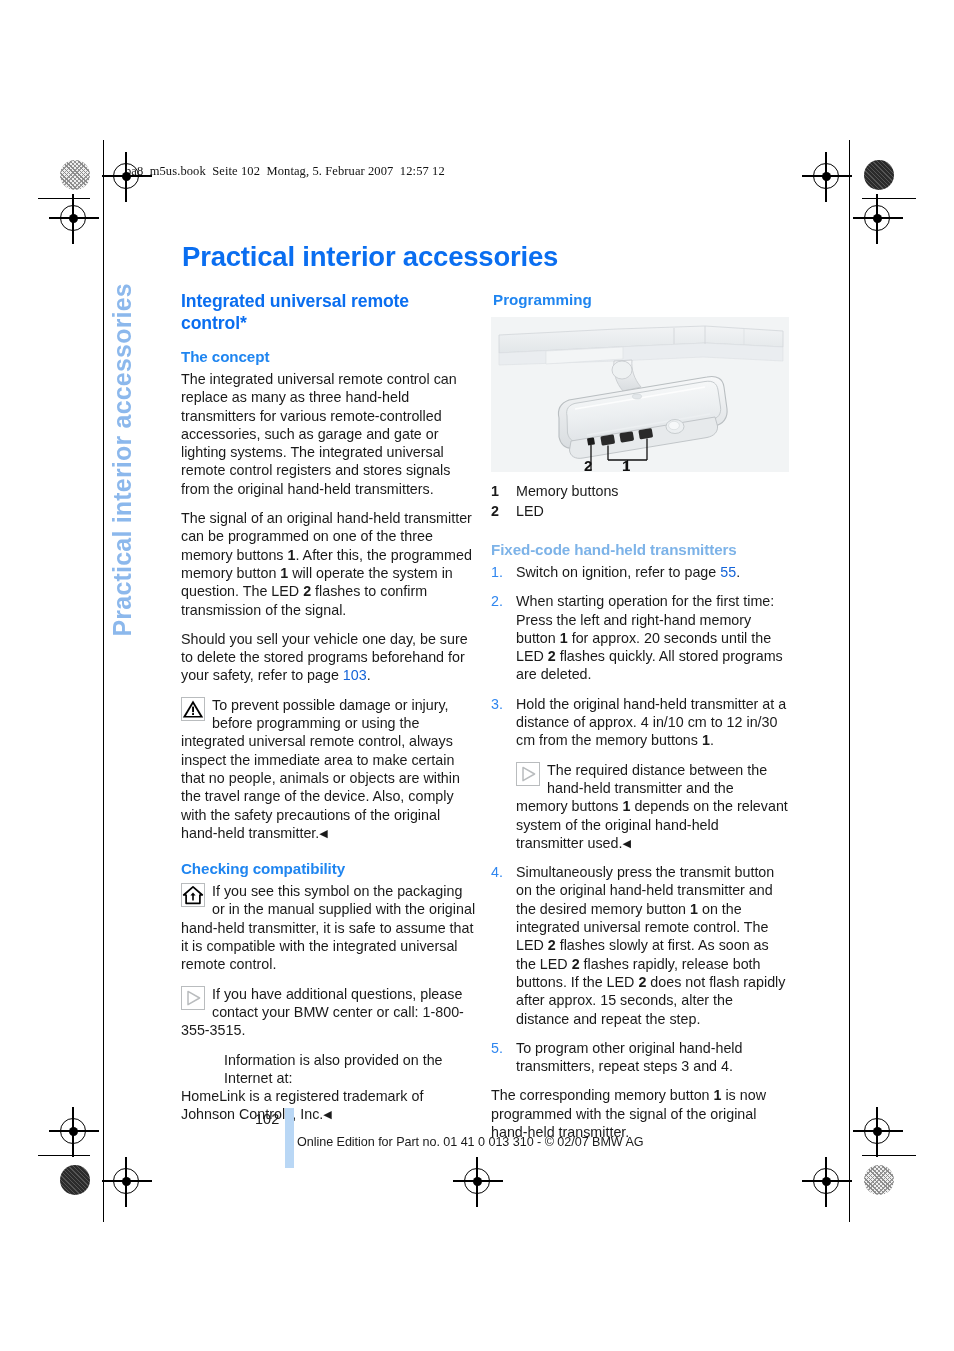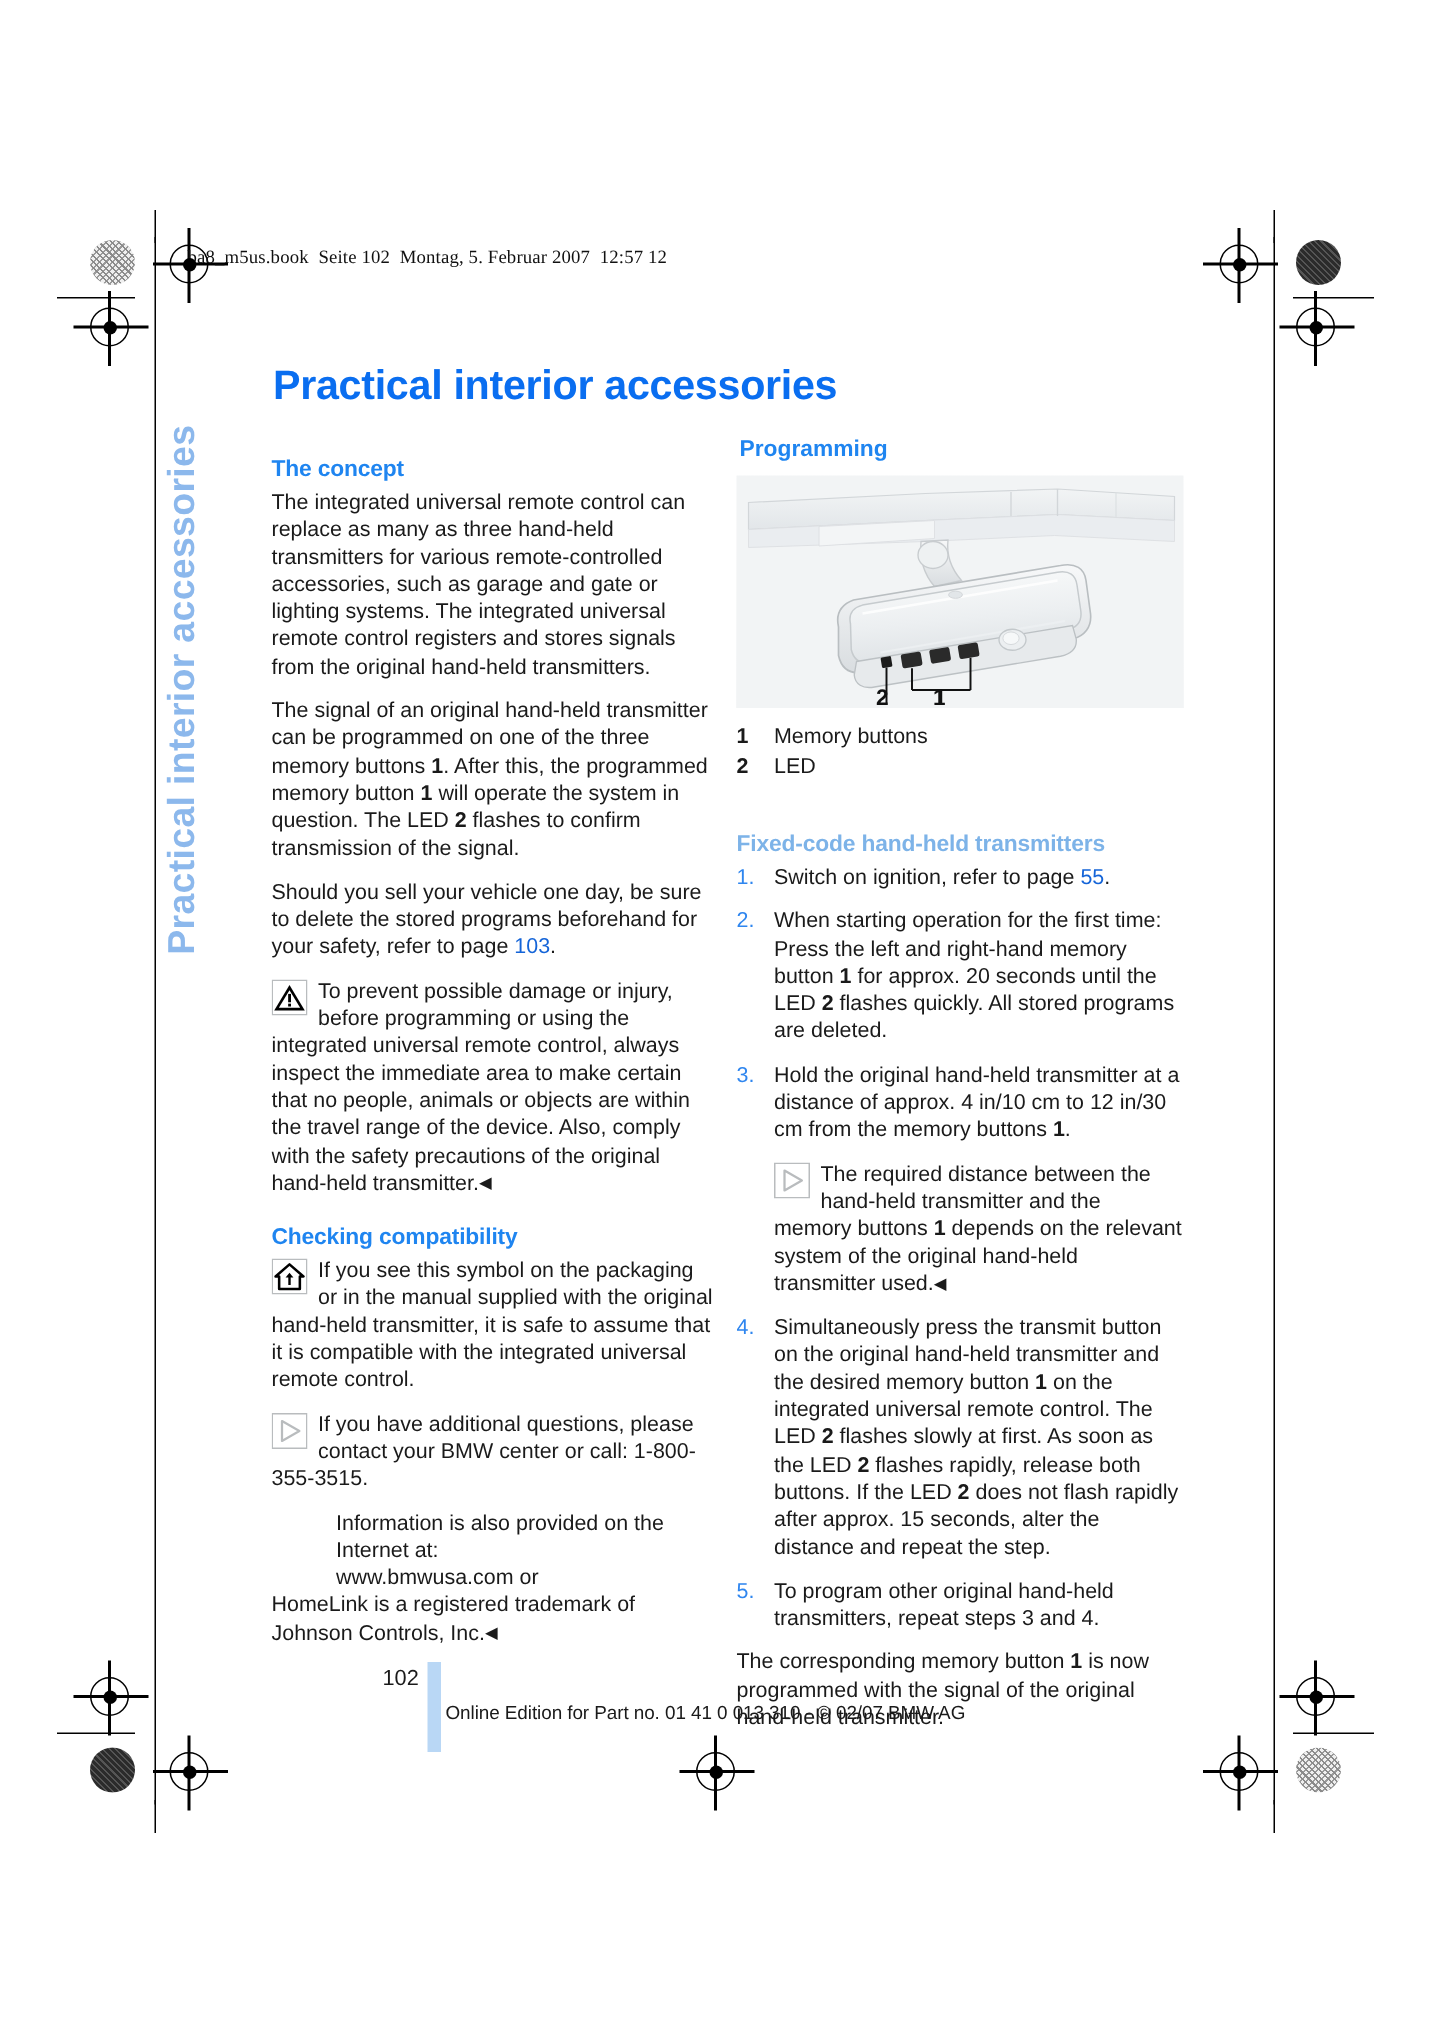--- a/index.html
+++ b/index.html
@@ -143,21 +143,21 @@
     font-size: 15.2px;
     line-height: 20px;
     font-weight: bold;
     color: #1f85f0;
     letter-spacing: -0.1px;
   }
   h3.sub.first { margin-top: 13px; }
   h3.sub.pale {
     color: #7db3e8;
     font-size: 15.2px;
-    margin-top: 32px;
+    margin-top: 19px;
   }
   h3.prog {
     margin: 0 0 7px 2px;
     font-size: 15.2px;
     line-height: 20px;
     font-weight: bold;
     color: #1f85f0;
   }
   p {
     margin: 0 0 11px 0;
@@ -311,20 +311,21 @@
 <div class="page-rule-right"></div>
 
 <div class="file-line">ba8_m5us.book  Seite 102  Montag, 5. Februar 2007  12:57 12</div>
 
 <div class="side-tab">Practical interior accessories</div>
 
 <h1 class="page-title">Practical interior accessories</h1>
 
 <div class="col col-left">
 
+  <h2 class="sec">Integrated universal remote control*</h2>
 
   <h3 class="sub first">The concept</h3>
 
   <p>The integrated universal remote control can replace as many as three hand-held transmitters for various remote-controlled accessories, such as garage and gate or lighting systems. The integrated universal remote control registers and stores signals from the original hand-held transmitters.</p>
 
   <p><span>The signal of an original hand-held transmitter can be programmed on one of the three memory buttons </span><b>1</b><span>. After this, the programmed memory button </span><b>1</b><span> will operate the system in question. The LED </span><b>2</b><span> flashes to confirm transmission of the signal.</span></p>
 
   <p><span>Should you sell your vehicle one day, be sure to delete the stored programs beforehand for your safety, refer to page </span><a class="xref" href="#" style="text-decoration:none;">103</a><span>.</span></p>
 
   <div class="note">
@@ -358,21 +359,20 @@
     <span class="ico">
       <svg width="24" height="24" viewBox="0 0 24 24">
         <rect x="0.5" y="0.5" width="23" height="23" fill="#ffffff" stroke="#b9bcbe" stroke-width="1"></rect>
         <path d="M7.0 5.4 L18.6 12.0 L7.0 18.6 Z" fill="none" stroke="#b9bcbe" stroke-width="1.5" stroke-linejoin="round"></path>
       </svg>
     </span>
     <span>If you have additional questions, please contact your BMW center or call: 1-800-355-3515.</span>
   </div>
 
   <p class="tight">Information is also provided on the Internet at:</p>
-  <p class="tight">www.bmwusa.com or</p>
   <p><span>HomeLink is a registered trademark of Johnson Controls, Inc.</span><span class="endmark">◀</span></p>
 
 </div>
 
 <div class="col col-right">
 
   <h3 class="prog">Programming</h3>
 
   <div class="figure">
     <svg width="298" height="155" viewBox="0 0 298 155">

